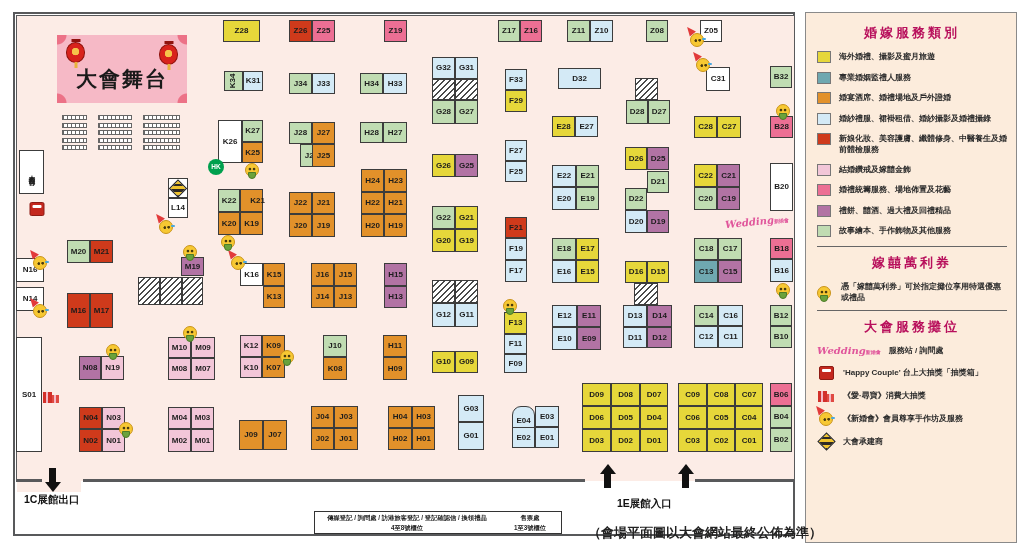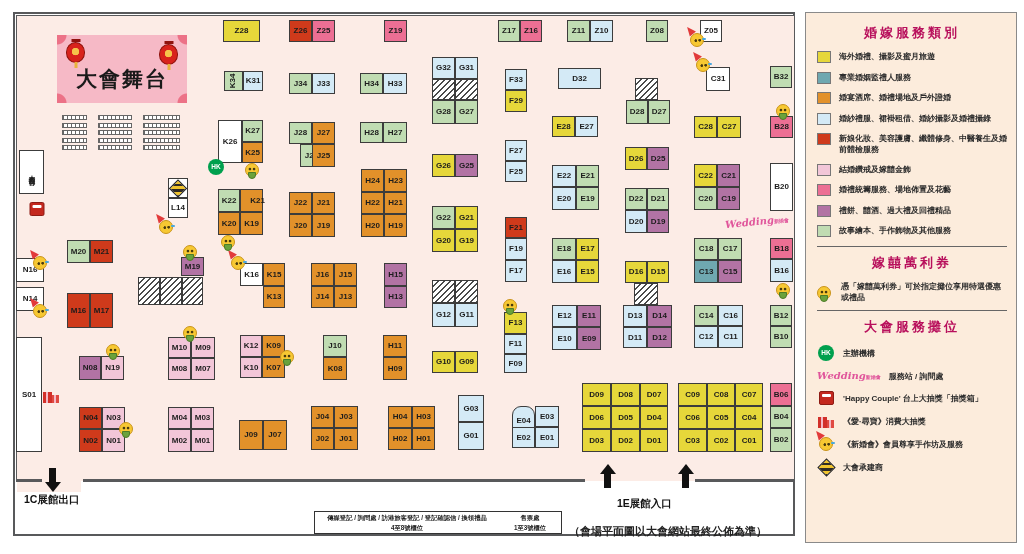--- a/index.html
+++ b/index.html
@@ -73,22 +73,22 @@
   .arrow .head{width:0;height:0;border-left:8.5px solid transparent;border-right:8.5px solid transparent;margin:0 auto}
   .arrow.down .head{border-top:10px solid #111}
   .arrow.up .head{border-bottom:10px solid #111}
   .maplabel{position:absolute;font-weight:bold;color:#111;font-size:10.5px;z-index:3;white-space:nowrap}
   .counter{position:absolute;left:314px;top:511px;width:248px;height:23px;background:#fff;border:1px solid #333;
            box-sizing:border-box;display:flex;z-index:3}
   .counter .col{display:flex;flex-direction:column;justify-content:center;text-align:center;
                 font-size:6.3px;font-weight:bold;color:#222;line-height:1.55;white-space:nowrap}
   .counter .c-left{flex:1}
   .counter .c-right{width:62px}
-  .disclaimer{position:absolute;left:527px;top:524px;width:240px;text-align:right;
-              font-size:11px;font-weight:bold;color:#222;z-index:3}
+  .disclaimer{position:absolute;left:585px;top:524px;width:240px;text-align:center;
+              font-size:13px;font-weight:bold;color:#222;z-index:3}
   
   .sidebar{position:absolute;left:805px;top:12px;width:212px;height:531px;background:#fcecdc;
            border:1.5px solid #8a8a8a;box-sizing:border-box;padding:8px 9px 6px 11px;overflow:hidden}
   .sb-title{font-family:"Liberation Serif",serif;color:#b8105c;font-weight:bold;font-size:13px;
             text-align:center;letter-spacing:3px;margin:3px 0 9px}
   .cat{display:flex;align-items:flex-start;gap:8px;margin-bottom:8.5px}
   .cat .sw{flex:none;width:14px;height:12px;border:1px solid #777;margin-top:0;box-sizing:border-box}
   .cat .tx,.srv .tx,.voucher .tx{font-size:8px;font-weight:bold;color:#2b2b2b;line-height:1.4}
   .sb-hr{border:none;border-top:1px solid #666;margin:7px 0}
   .voucher{display:flex;gap:8px;align-items:flex-start}
@@ -367,21 +367,21 @@
       </div>
       <div class="booth" style="left: 717px; top: 187px; width: 23px; height: 23px; background: rgb(178, 115, 164);">
         <span>C19</span>
       </div>
       <div class="booth" style="left: 770px; top: 163px; width: 23px; height: 48px; background: rgb(255, 255, 255);">
         <span>B20</span>
       </div>
       <div class="booth" style="left: 625px; top: 188px; width: 22px; height: 22px; background: rgb(192, 220, 178);">
         <span>D22</span>
       </div>
-      <div class="booth" style="left: 647px; top: 188px; width: 22px; height: 22px; background: rgb(192, 220, 178);">
+      <div class="booth" style="left: 647px; top: 171px; width: 22px; height: 22px; background: rgb(192, 220, 178);">
         <span>D21</span>
       </div>
       <div class="booth" style="left: 625px; top: 210px; width: 22px; height: 23px; background: rgb(212, 234, 246);">
         <span>D20</span>
       </div>
       <div class="booth" style="left: 647px; top: 210px; width: 22px; height: 23px; background: rgb(178, 115, 164);">
         <span>D19</span>
       </div>
       <div class="booth" style="left: 67px; top: 240px; width: 23px; height: 23px; background: rgb(192, 220, 178);">
         <span>M20</span>
@@ -821,26 +821,20 @@
     <div class="sb-title">嫁囍萬利券</div>
     <div class="voucher">
       <span class="ichold"><span class="ic ic-smiley"></span></span>
       <span class="tx">憑「嫁囍萬利券」可於指定攤位享用特選優惠或禮品</span>
     </div>
     <hr class="sb-hr">
     <div class="sb-title">大會服務攤位</div>
     <div id="srv-list">
         <div class="srv">
           <span class="ichold">
-            <span class="ic ic-hk">HK</span>
-          </span>
-          <span class="tx">主辦機構</span>
-        </div>
-        <div class="srv">
-          <span class="ichold">
             <span class="ic ic-wedding">Wedding<span class="sub">新婚會</span></span>
           </span>
           <span class="tx">服務站 / 詢問處</span>
         </div>
         <div class="srv">
           <span class="ichold">
             <span class="ic ic-redbox"></span>
           </span>
           <span class="tx">'Happy Couple' 台上大抽獎「抽獎箱」</span>
         </div>

